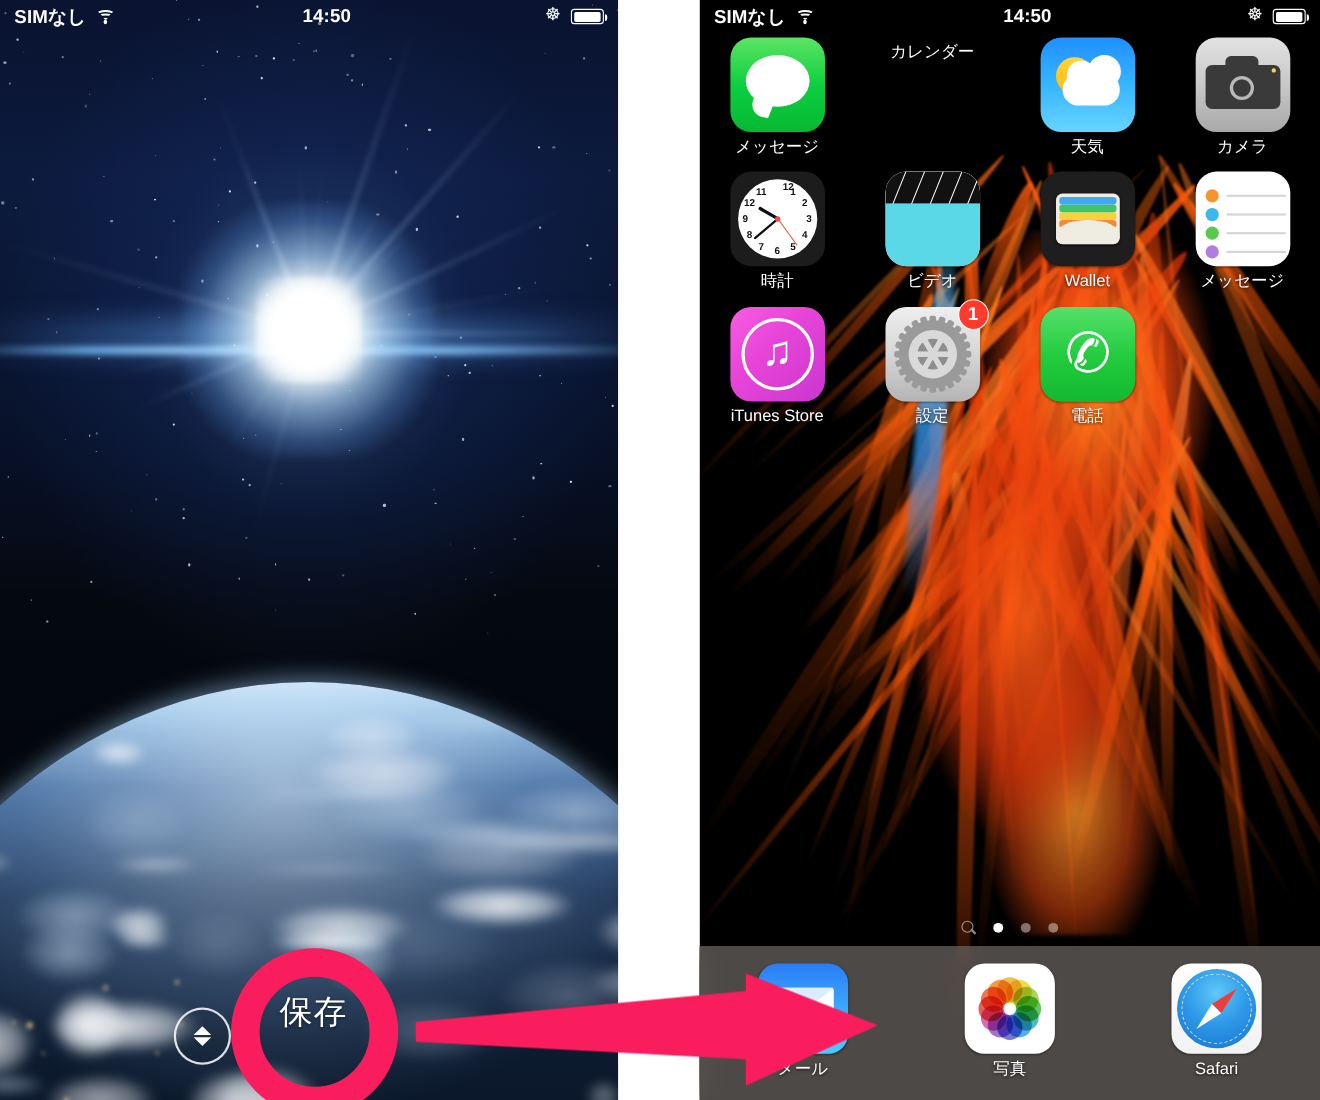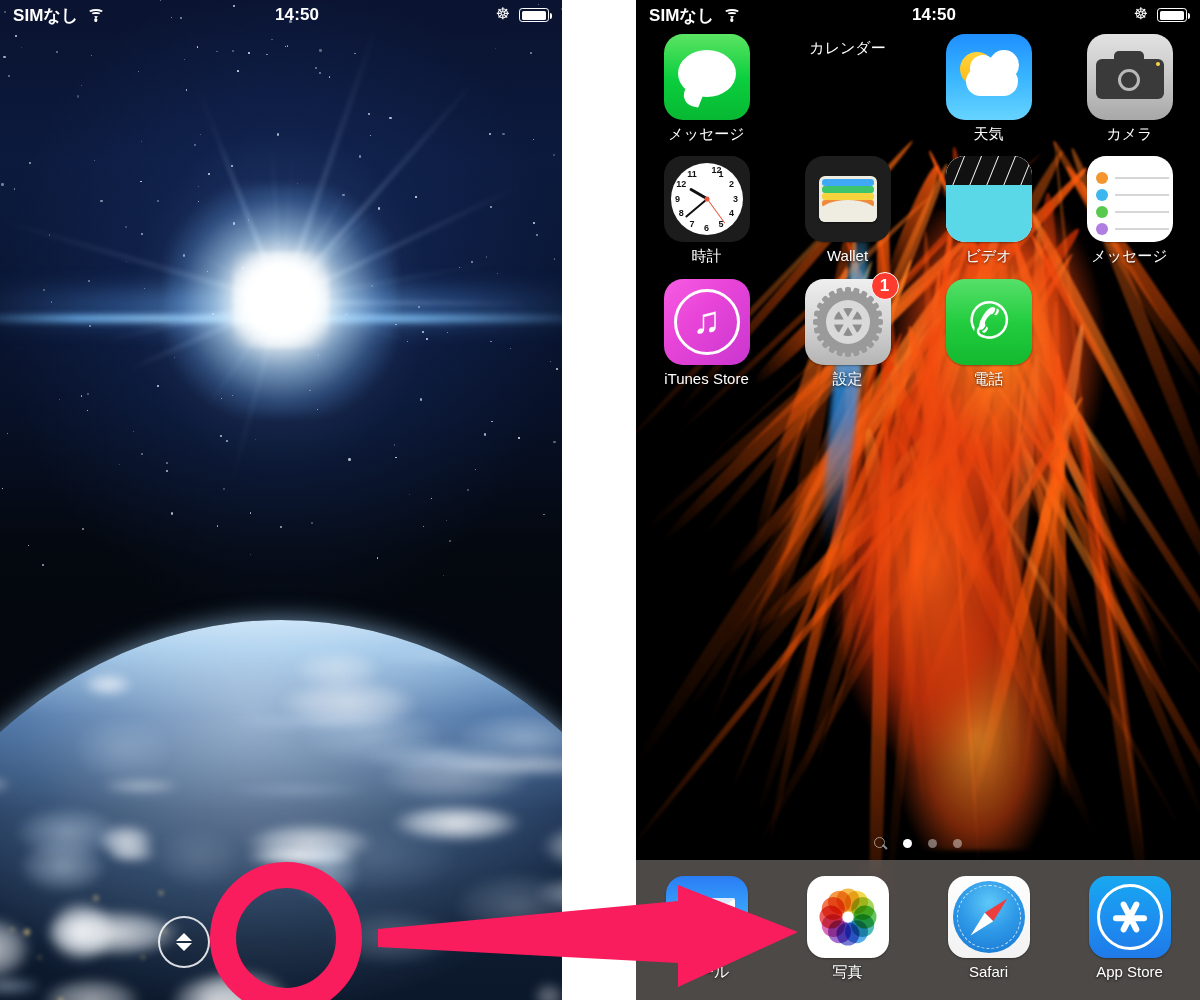--- a/index.html
+++ b/index.html
@@ -583,20 +583,23 @@
         <span class="batt">
             <i></i>
           </span>
       </div>
     </div>
 
     <div class="updown-btn">
       <span class="chev up"></span>
       <span class="chev down"></span>
     </div>
+    <div class="save-btn">
+      <span class="save-label">保存</span>
+    </div>
   </div>
 
   <div class="divider-gap"></div>
 
   <div class="panel-right">
     <div class="fish-wrap">
       <div id="streaks">
           <div class="streak" style="width: 10.3417px; height: 573.844px; left: 249.974px; top: 289.961px; background: linear-gradient(rgb(217, 50, 5) 0%, rgba(255, 90, 10, 0.55) 55%, rgba(30, 6, 0, 0) 100%); transform: rotate(12.4041deg); opacity: 0.792446;"></div>
           <div class="streak" style="width: 7.6423px; height: 485.757px; left: 419.362px; top: 256.292px; background: linear-gradient(rgb(255, 107, 18) 0%, rgba(255, 90, 10, 0.55) 55%, rgba(30, 6, 0, 0) 100%); transform: rotate(29.5451deg); opacity: 0.501291;"></div>
           <div class="streak" style="width: 10.5409px; height: 304.71px; left: 411.988px; top: 141.057px; background: linear-gradient(rgb(255, 107, 18) 0%, rgba(255, 90, 10, 0.55) 55%, rgba(30, 6, 0, 0) 100%); transform: rotate(-29.9293deg); opacity: 0.480352;"></div>
@@ -790,49 +793,49 @@
                 <span class="num" style="left: 15.5px; top: 6.38526px;">11</span>
               </div>
           </div>
         </div>
         <div class="app-label">時計</div>
       </div>
 
 
       <div class="app">
         <div class="icon-holder">
-          <div class="app-icon ic-wallet">
-            <div class="wallet-card" id="walletcard">
-                <div class="wcs" style="background: rgb(239, 90, 76); top: 31px;"></div>
-                <div class="wcs" style="background: rgb(240, 138, 60); top: 24px;"></div>
-                <div class="wcs" style="background: rgb(246, 210, 60); top: 17px;"></div>
-                <div class="wcs" style="background: rgb(62, 196, 106); top: 10px;"></div>
-                <div class="wcs" style="background: rgb(63, 169, 245); top: 3px;"></div>
-              <div class="wallet-pocket"></div>
-            </div>
-          </div>
-        </div>
-        <div class="app-label">Wallet</div>
-      </div>
-
-      <div class="app">
-        <div class="icon-holder">
           <div class="app-icon ic-video">
             <div class="vid-body"></div>
             <div class="vid-clap" id="vidclap">
                 <div class="vid-stripe" style="left: -4px;"></div>
                 <div class="vid-stripe" style="left: 13px;"></div>
                 <div class="vid-stripe" style="left: 30px;"></div>
                 <div class="vid-stripe" style="left: 47px;"></div>
                 <div class="vid-stripe" style="left: 64px;"></div>
                 <div class="vid-stripe" style="left: 81px;"></div>
               </div>
           </div>
         </div>
         <div class="app-label">ビデオ</div>
+      </div>
+
+      <div class="app">
+        <div class="icon-holder">
+          <div class="app-icon ic-wallet">
+            <div class="wallet-card" id="walletcard">
+                <div class="wcs" style="background: rgb(239, 90, 76); top: 31px;"></div>
+                <div class="wcs" style="background: rgb(240, 138, 60); top: 24px;"></div>
+                <div class="wcs" style="background: rgb(246, 210, 60); top: 17px;"></div>
+                <div class="wcs" style="background: rgb(62, 196, 106); top: 10px;"></div>
+                <div class="wcs" style="background: rgb(63, 169, 245); top: 3px;"></div>
+              <div class="wallet-pocket"></div>
+            </div>
+          </div>
+        </div>
+        <div class="app-label">Wallet</div>
       </div>
 
 
       <div class="app">
         <div class="icon-holder">
           <div class="app-icon ic-reminders" id="remindericon">
               <div class="rem-row" style="top: 16px;">
                 <span class="rem-dot" style="background: rgb(245, 149, 46);"></span>
                 <span class="rem-line"></span>
               </div>
@@ -944,30 +947,20 @@
       <div class="app">
         <div class="app-icon ic-safari">
           <div class="compass">
             <div class="needle-r"></div>
             <div class="needle-w"></div>
           </div>
         </div>
         <div class="app-label">Safari</div>
       </div>
 
-      <div class="app">
-        <div class="app-icon ic-appstore">
-          <div class="as-circle" id="asc">
-            <div class="as-cross"></div>
-          <div class="as-bar" style="transform: translate(-50%, -50%) rotate(-27deg);"></div>
-              <div class="as-bar" style="transform: translate(-50%, -50%) rotate(27deg);"></div>
-            </div>
-        </div>
-        <div class="app-label">App Store</div>
-      </div>
     </div>
   </div>
 
   <div class="anno-ring"></div>
   <svg class="arrow-wrap" viewBox="0 0 420 110">
     <polygon points="0,44 300,16 300,0 420,47 300,102 300,78 0,62" fill="#fa1d5d"></polygon>
   </svg>
 
 </div>
 

